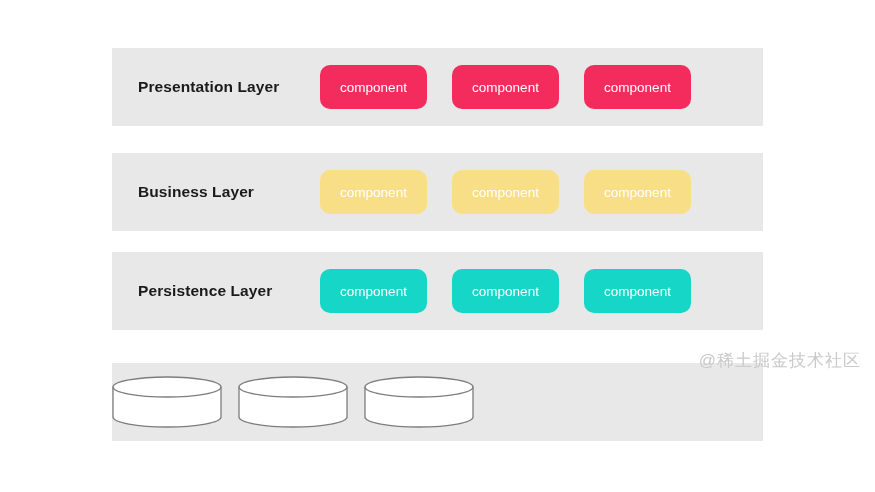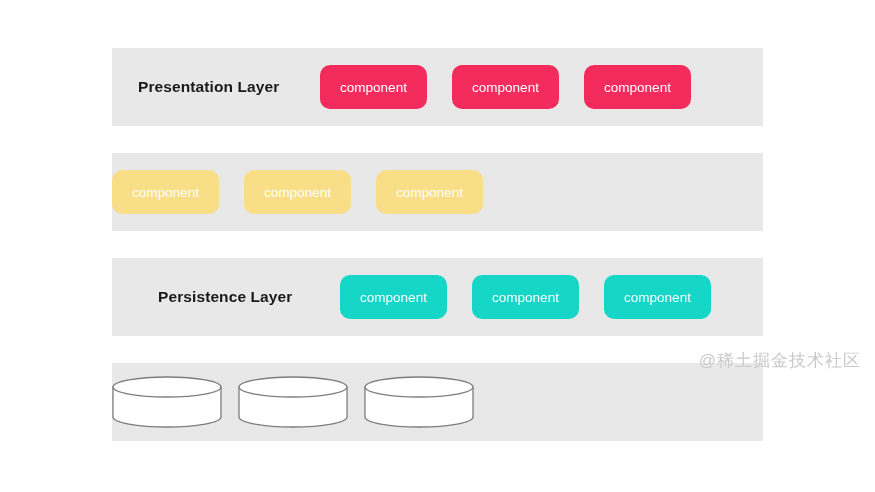--- a/index.html
+++ b/index.html
@@ -25,21 +25,21 @@
     position: absolute;
     left: 112px;
     width: 651px;
     height: 78px;
     background: var(--band-bg, #e9e8e8);
     display: flex;
     align-items: center;
   }
   .layer-row.row-0 { top: 48px; }
   .layer-row.row-1 { top: 153px; }
-  .layer-row.row-2 { top: 258px; padding-left: 20px; }
+  .layer-row.row-2 { top: 252px; }
   .layer-row.row-3 { top: 363px; }
 
   .layer-label {
     margin-left: 26px;
     width: 182px;
     font-size: 15.5px;
     font-weight: bold;
     color: var(--label-text, #1a1a1a);
     letter-spacing: 0.1px;
     flex: 0 0 auto;
@@ -98,20 +98,21 @@
   <div class="layer-row row-0">
     <div class="layer-label">Presentation Layer</div>
     <div class="components">
       <div class="component-btn">component</div>
       <div class="component-btn">component</div>
       <div class="component-btn">component</div>
     </div>
   </div>
 
   <div class="layer-row row-1">
+    <div class="layer-label">Business Layer</div>
     <div class="components">
       <div class="component-btn">component</div>
       <div class="component-btn">component</div>
       <div class="component-btn">component</div>
     </div>
   </div>
 
   <div class="layer-row row-2">
     <div class="layer-label">Persistence Layer</div>
     <div class="components">

